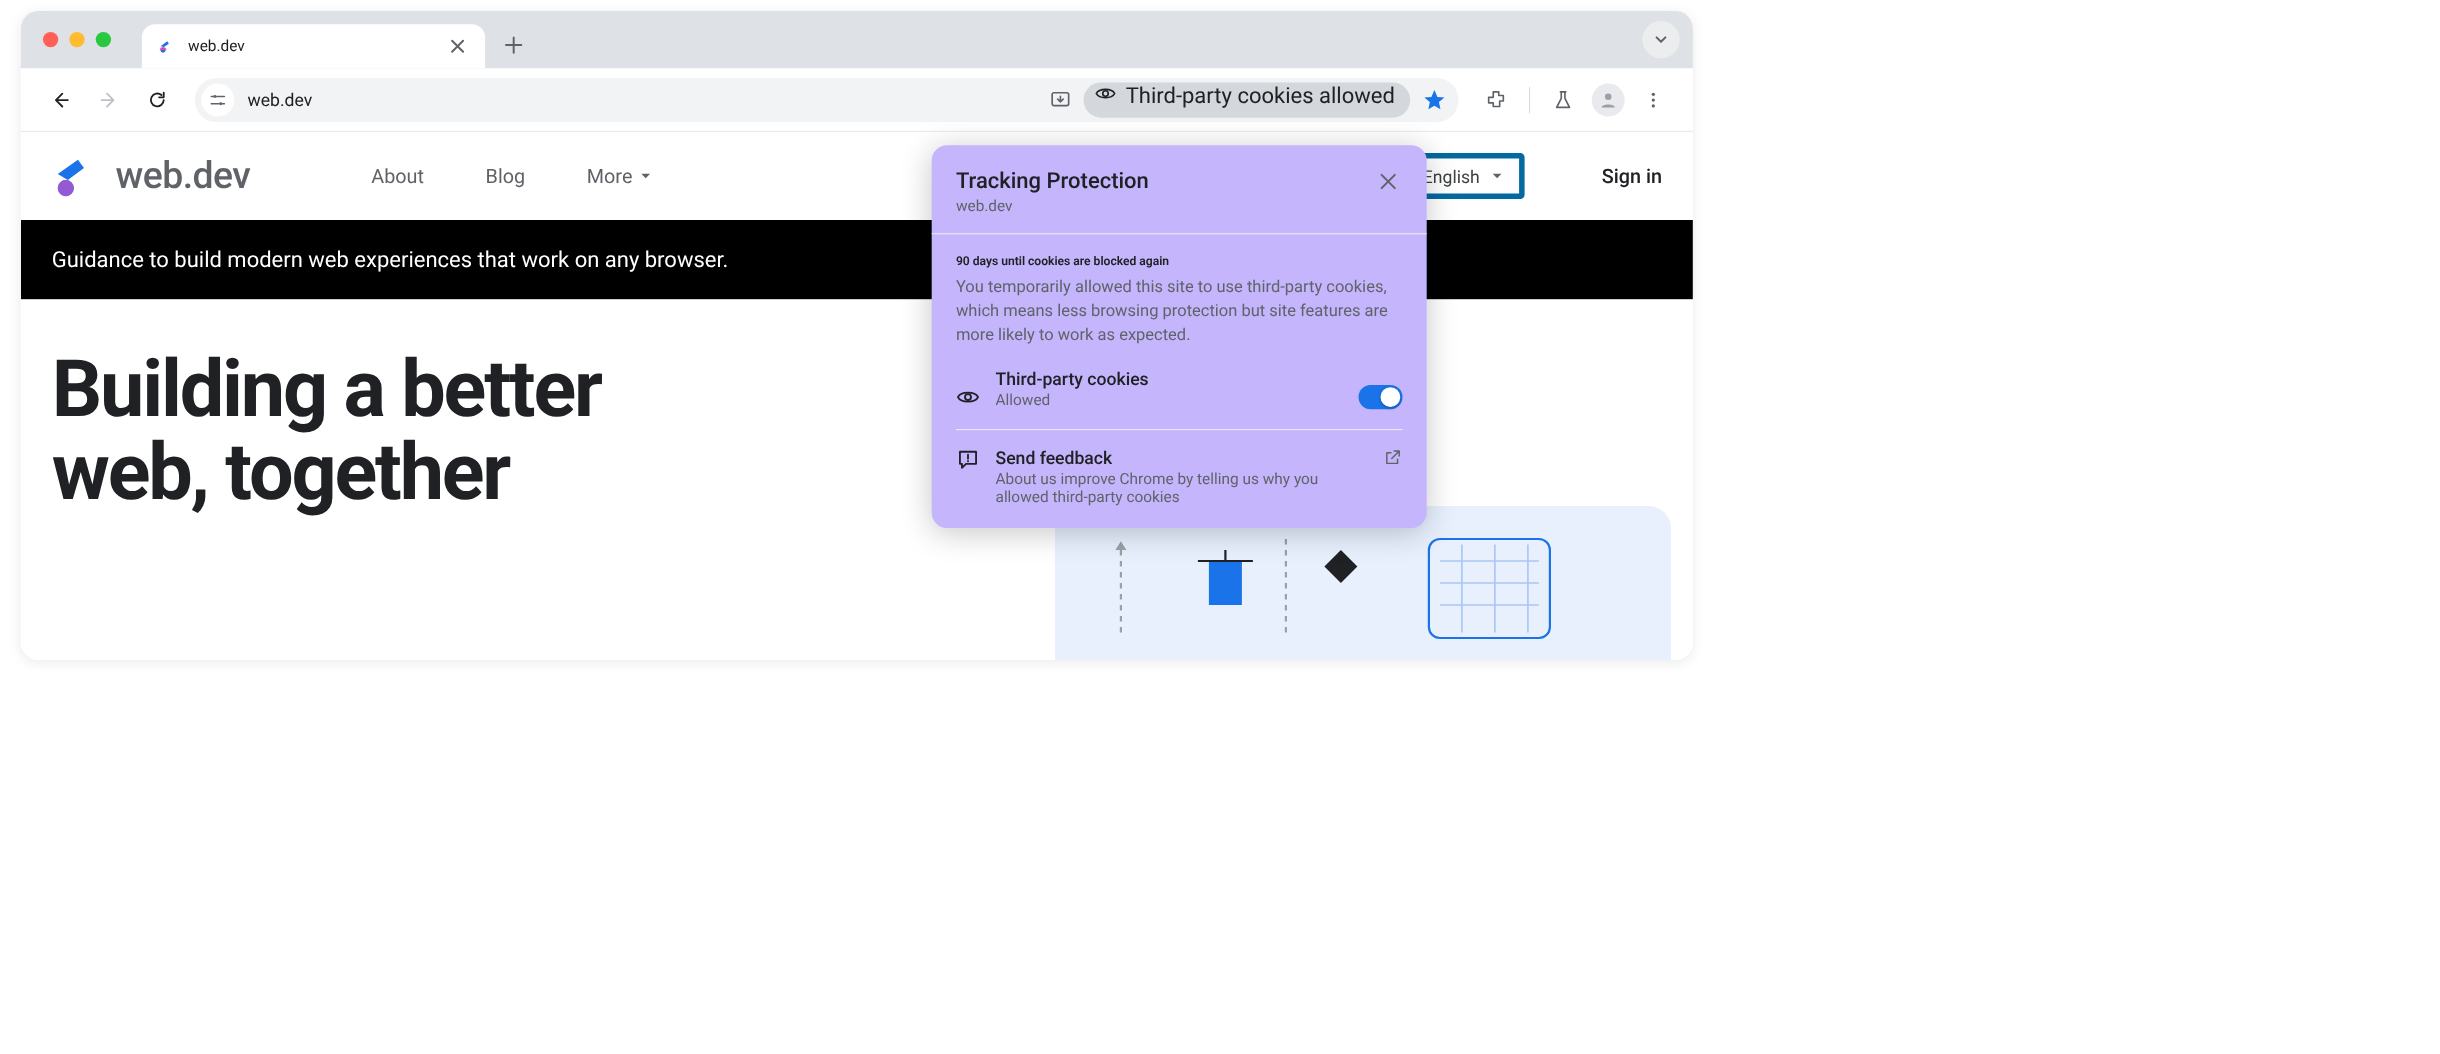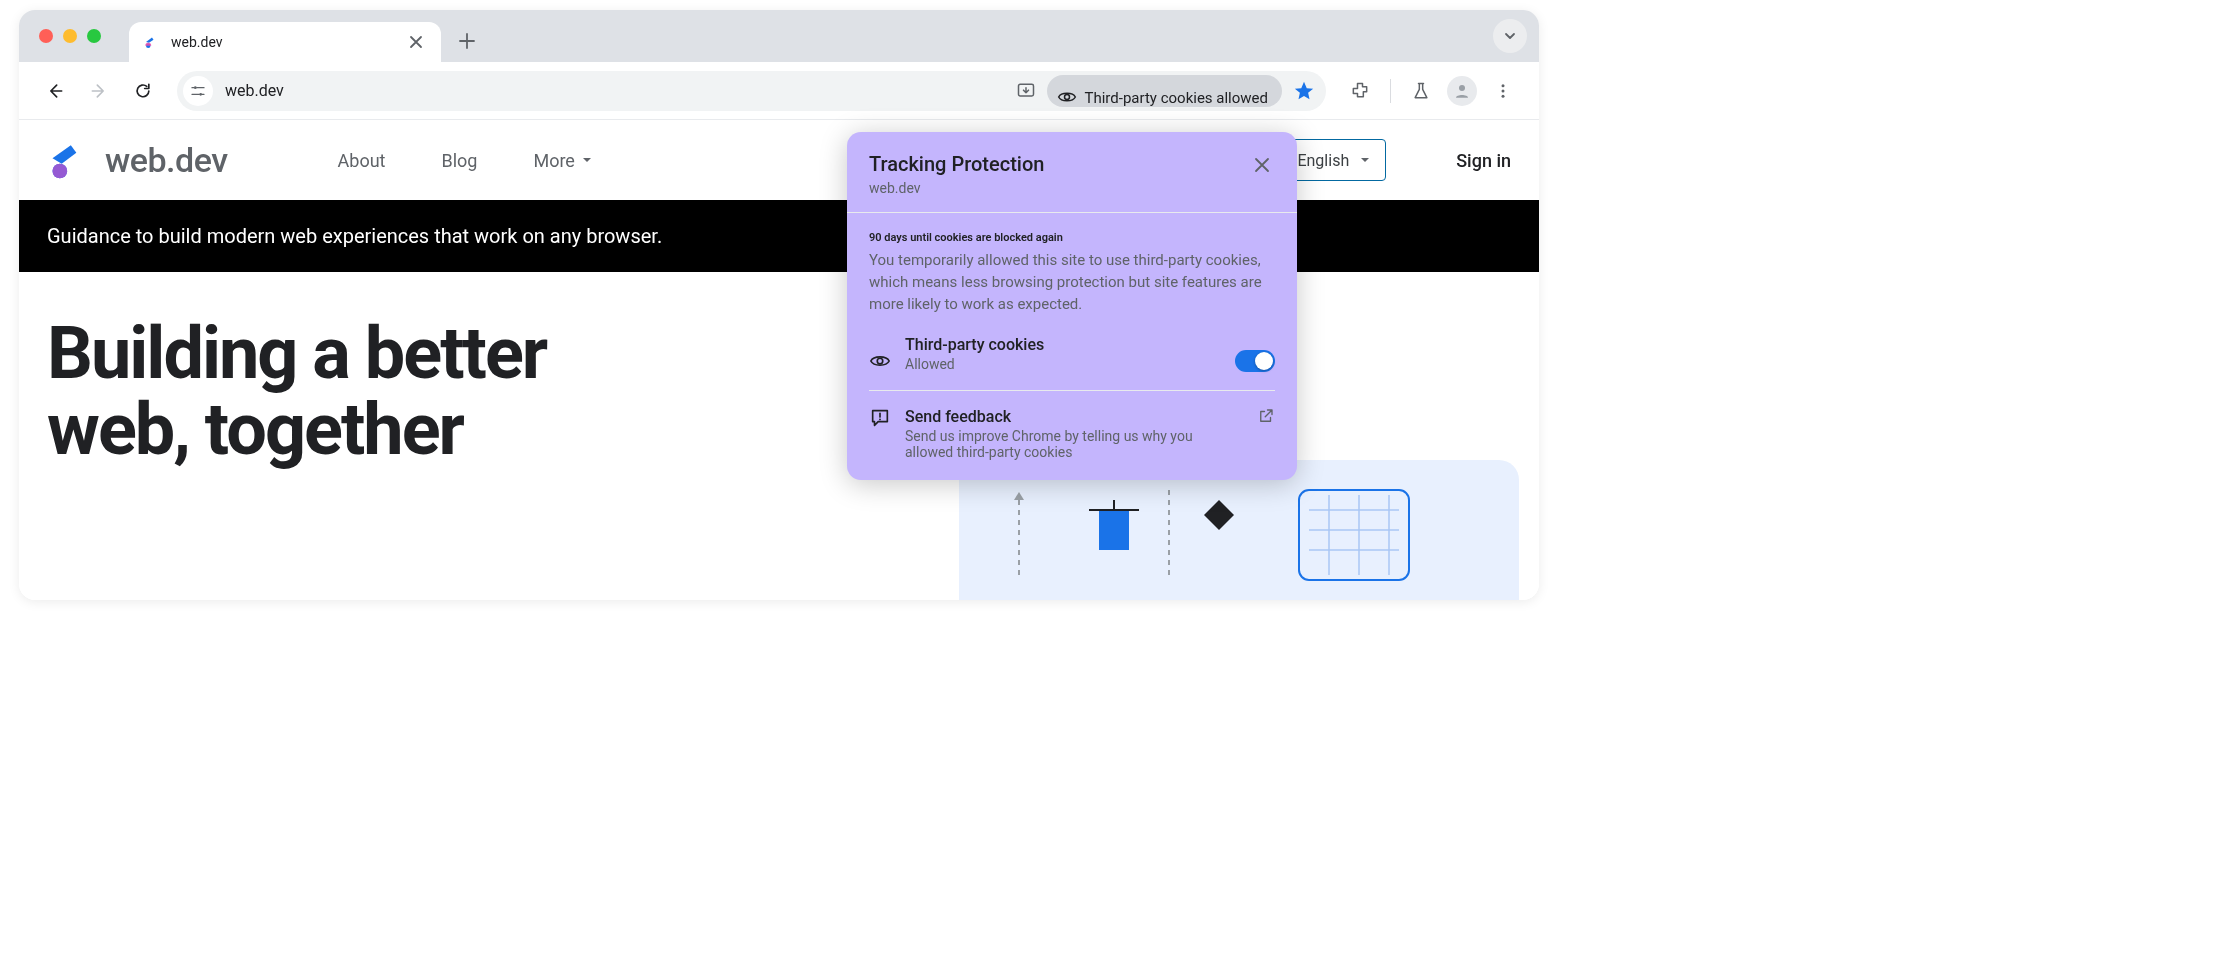--- a/index.html
+++ b/index.html
@@ -90,24 +90,24 @@
     width:30px; height:30px; background:#fff; border-radius:50%;
     display:flex; align-items:center; justify-content:center; color:#5f6368;
     cursor:pointer;
   }
   .omni-url { font-size:16px; color:#202124; flex:1; padding-left:6px;}
   .omni-install { color:#5f6368; width:30px; display:flex;align-items:center;justify-content:center;cursor:pointer;}
   .cookie-chip {
     background:#d4d7dc;
     height:32px;
     border-radius:16px;
-    display:flex; align-items:flex-end; gap:8px;
+    display:flex; align-items:flex-start; gap:8px;
     padding: 0 14px 0 10px;
     color:#202124;
-    font-size:15px;
+    font-size:20px;
     cursor:pointer;
   }
   .star-icon { color:#1a73e8; width:32px;display:flex;align-items:center;justify-content:center;cursor:pointer;}
   .toolbar-sep { width:1px; height:24px; background:#dadce0; margin:0 4px;}
   .avatar-circle {
     width:30px;height:30px;border-radius:50%;background:#e8eaed;
     display:flex;align-items:center;justify-content:center;color:#5f6368;
     cursor:pointer;
   }
   
@@ -124,21 +124,21 @@
     align-items:center;
     padding: 0 28px;
     gap: 40px;
   }
   .logo-wrap { display:flex; align-items:center; gap:14px;}
   .logo-text { font-size:34px; font-weight:500; color:#5f6368; letter-spacing:-0.5px;}
   .site-nav { display:flex; gap:56px; margin-left:70px;}
   .nav-link { font-size:18px; color:#5f6368; cursor:pointer; display:flex; align-items:center; gap:6px;}
   .site-header-spacer { flex:1; }
   .lang-select {
-    border:1px solid #0369a1; height:42px; padding:0 14px; border-radius:4px;
+    border:5px solid #0369a1; height:42px; padding:0 14px; border-radius:4px;
     display:flex; align-items:center; gap:10px; font-size:16px; color:#3c4043;
     cursor:pointer;
   }
   .signin { font-size:18px; color:#202124; font-weight:500; cursor:pointer; margin-left:30px;}
   .banner {
     background:#000000;
     color:#fff;
     padding: 24px 28px;
     font-size:20px;
   }
@@ -413,21 +413,21 @@
     <div class="pop-feedback">
       <div>
         <svg width="22" height="22" viewBox="0 0 24 24">
             <path d="M4 4 H20 V16 H10 L6 20 V16 H4 Z" stroke="#202124" stroke-width="1.8" fill="none" stroke-linejoin="round"></path>
             <path d="M12 7 V11" stroke="#202124" stroke-width="1.8" stroke-linecap="round"></path>
             <circle cx="12" cy="13.5" r="1" fill="#202124"></circle>
           </svg>
       </div>
       <div class="pop-row-text">
         <div class="pop-row-title">Send feedback</div>
-        <div class="pop-row-sub">Send us improve Chrome by telling us why you allowed third-party cookies</div>
+        <div class="pop-row-sub">About us improve Chrome by telling us why you allowed third-party cookies</div>
       </div>
       <div class="pop-open-icon">
         <svg width="18" height="18" viewBox="0 0 24 24">
             <path d="M14 4 H20 V10 M20 4 L11 13 M18 14 V19 H5 V6 H10" stroke="#5f6368" stroke-width="1.8" fill="none" stroke-linecap="round" stroke-linejoin="round"></path>
           </svg>
       </div>
     </div>
   </div>
 
 </div>

